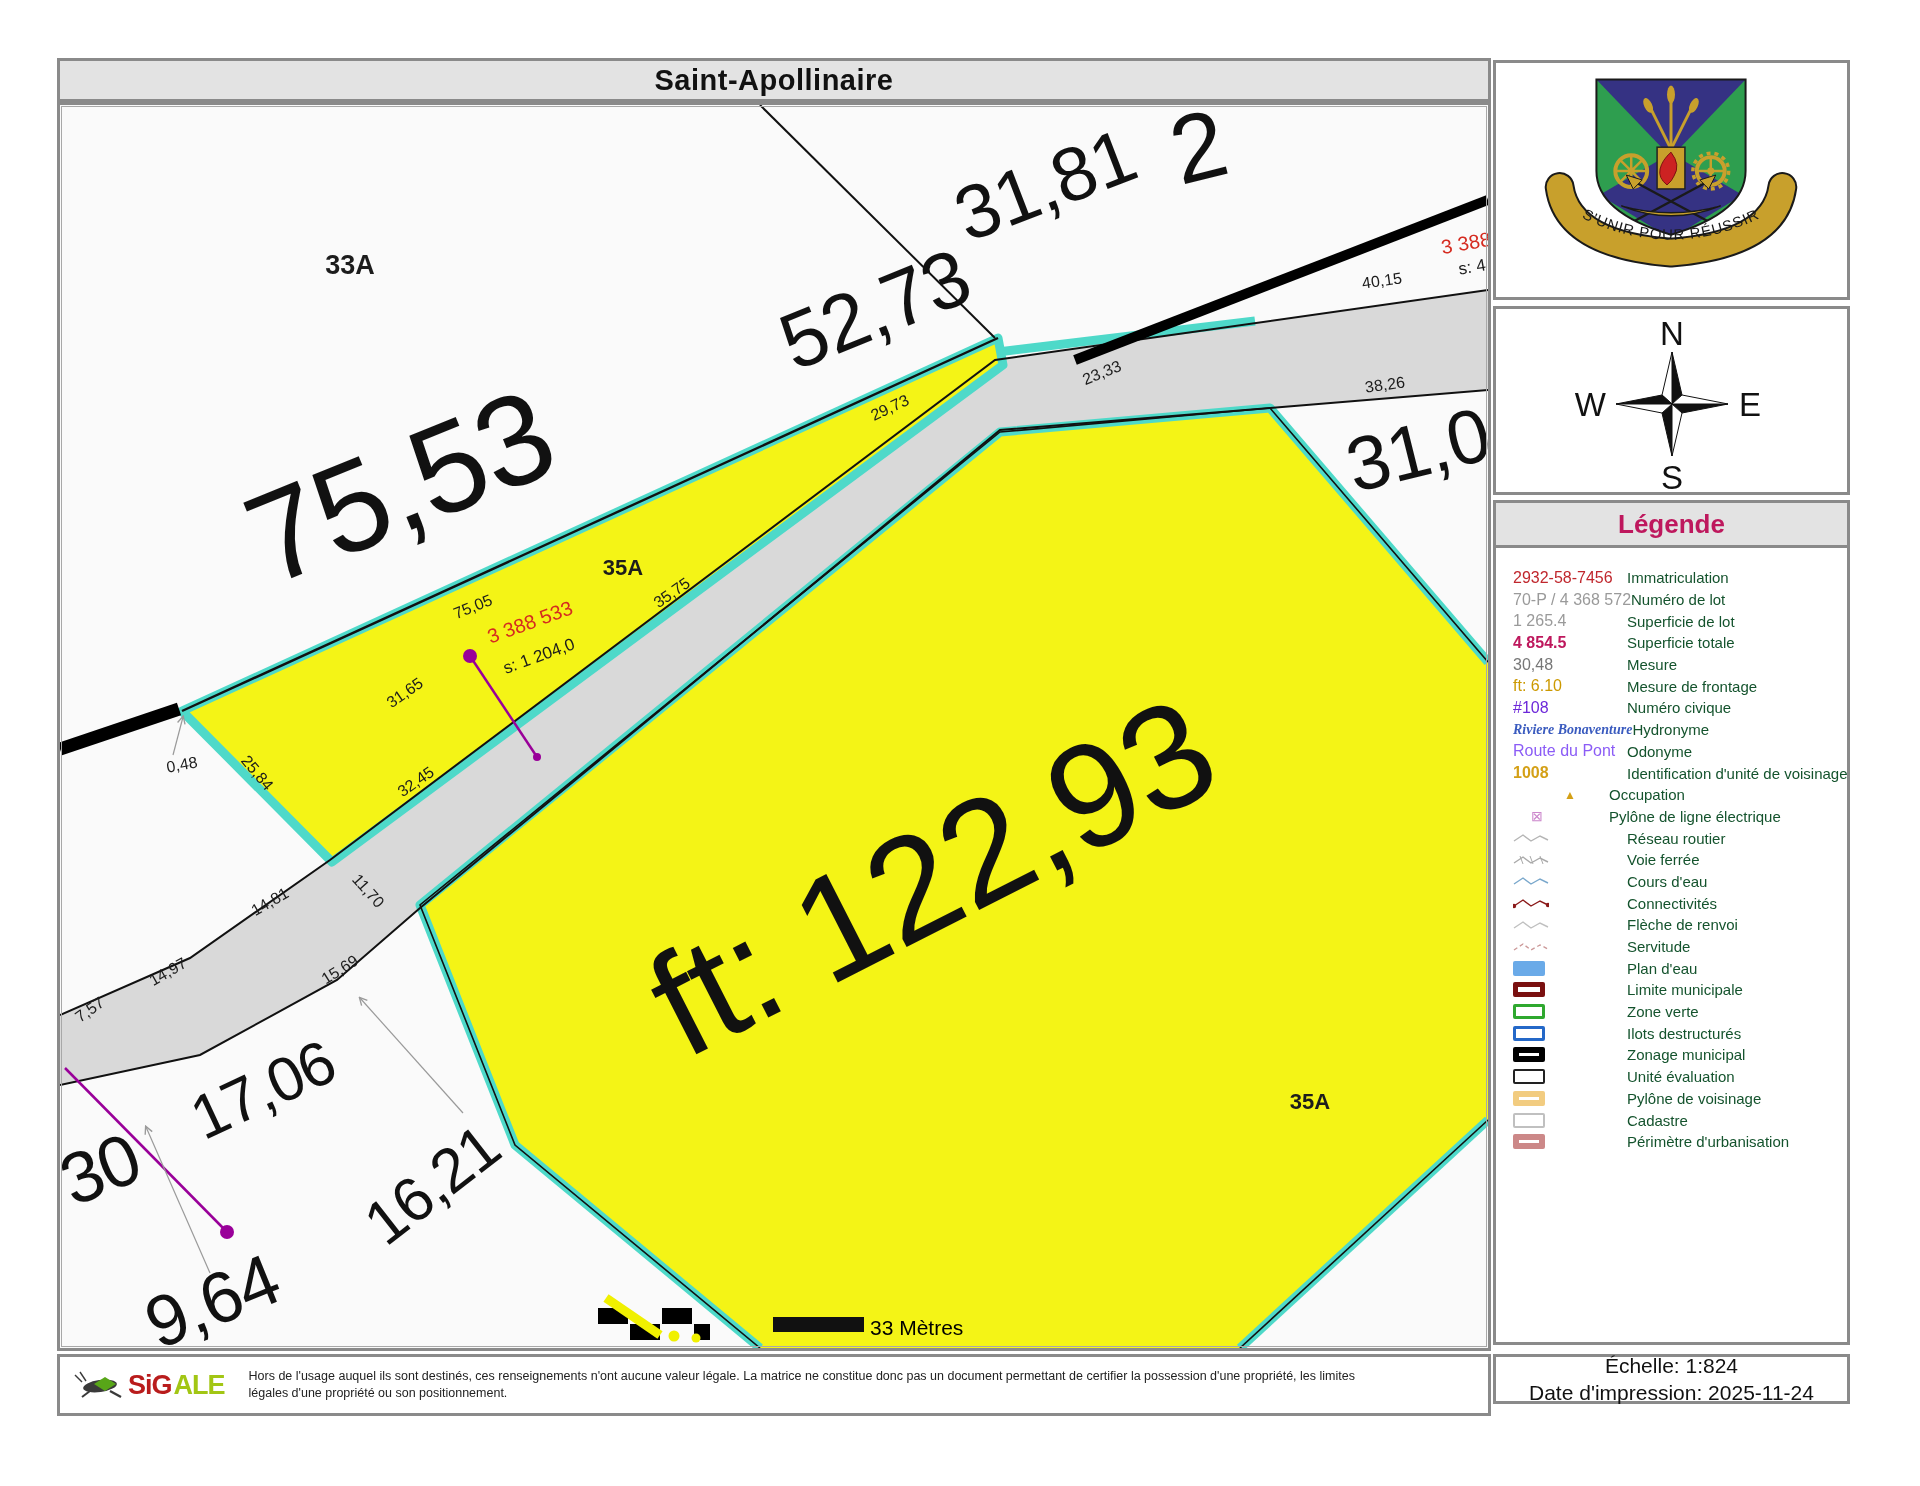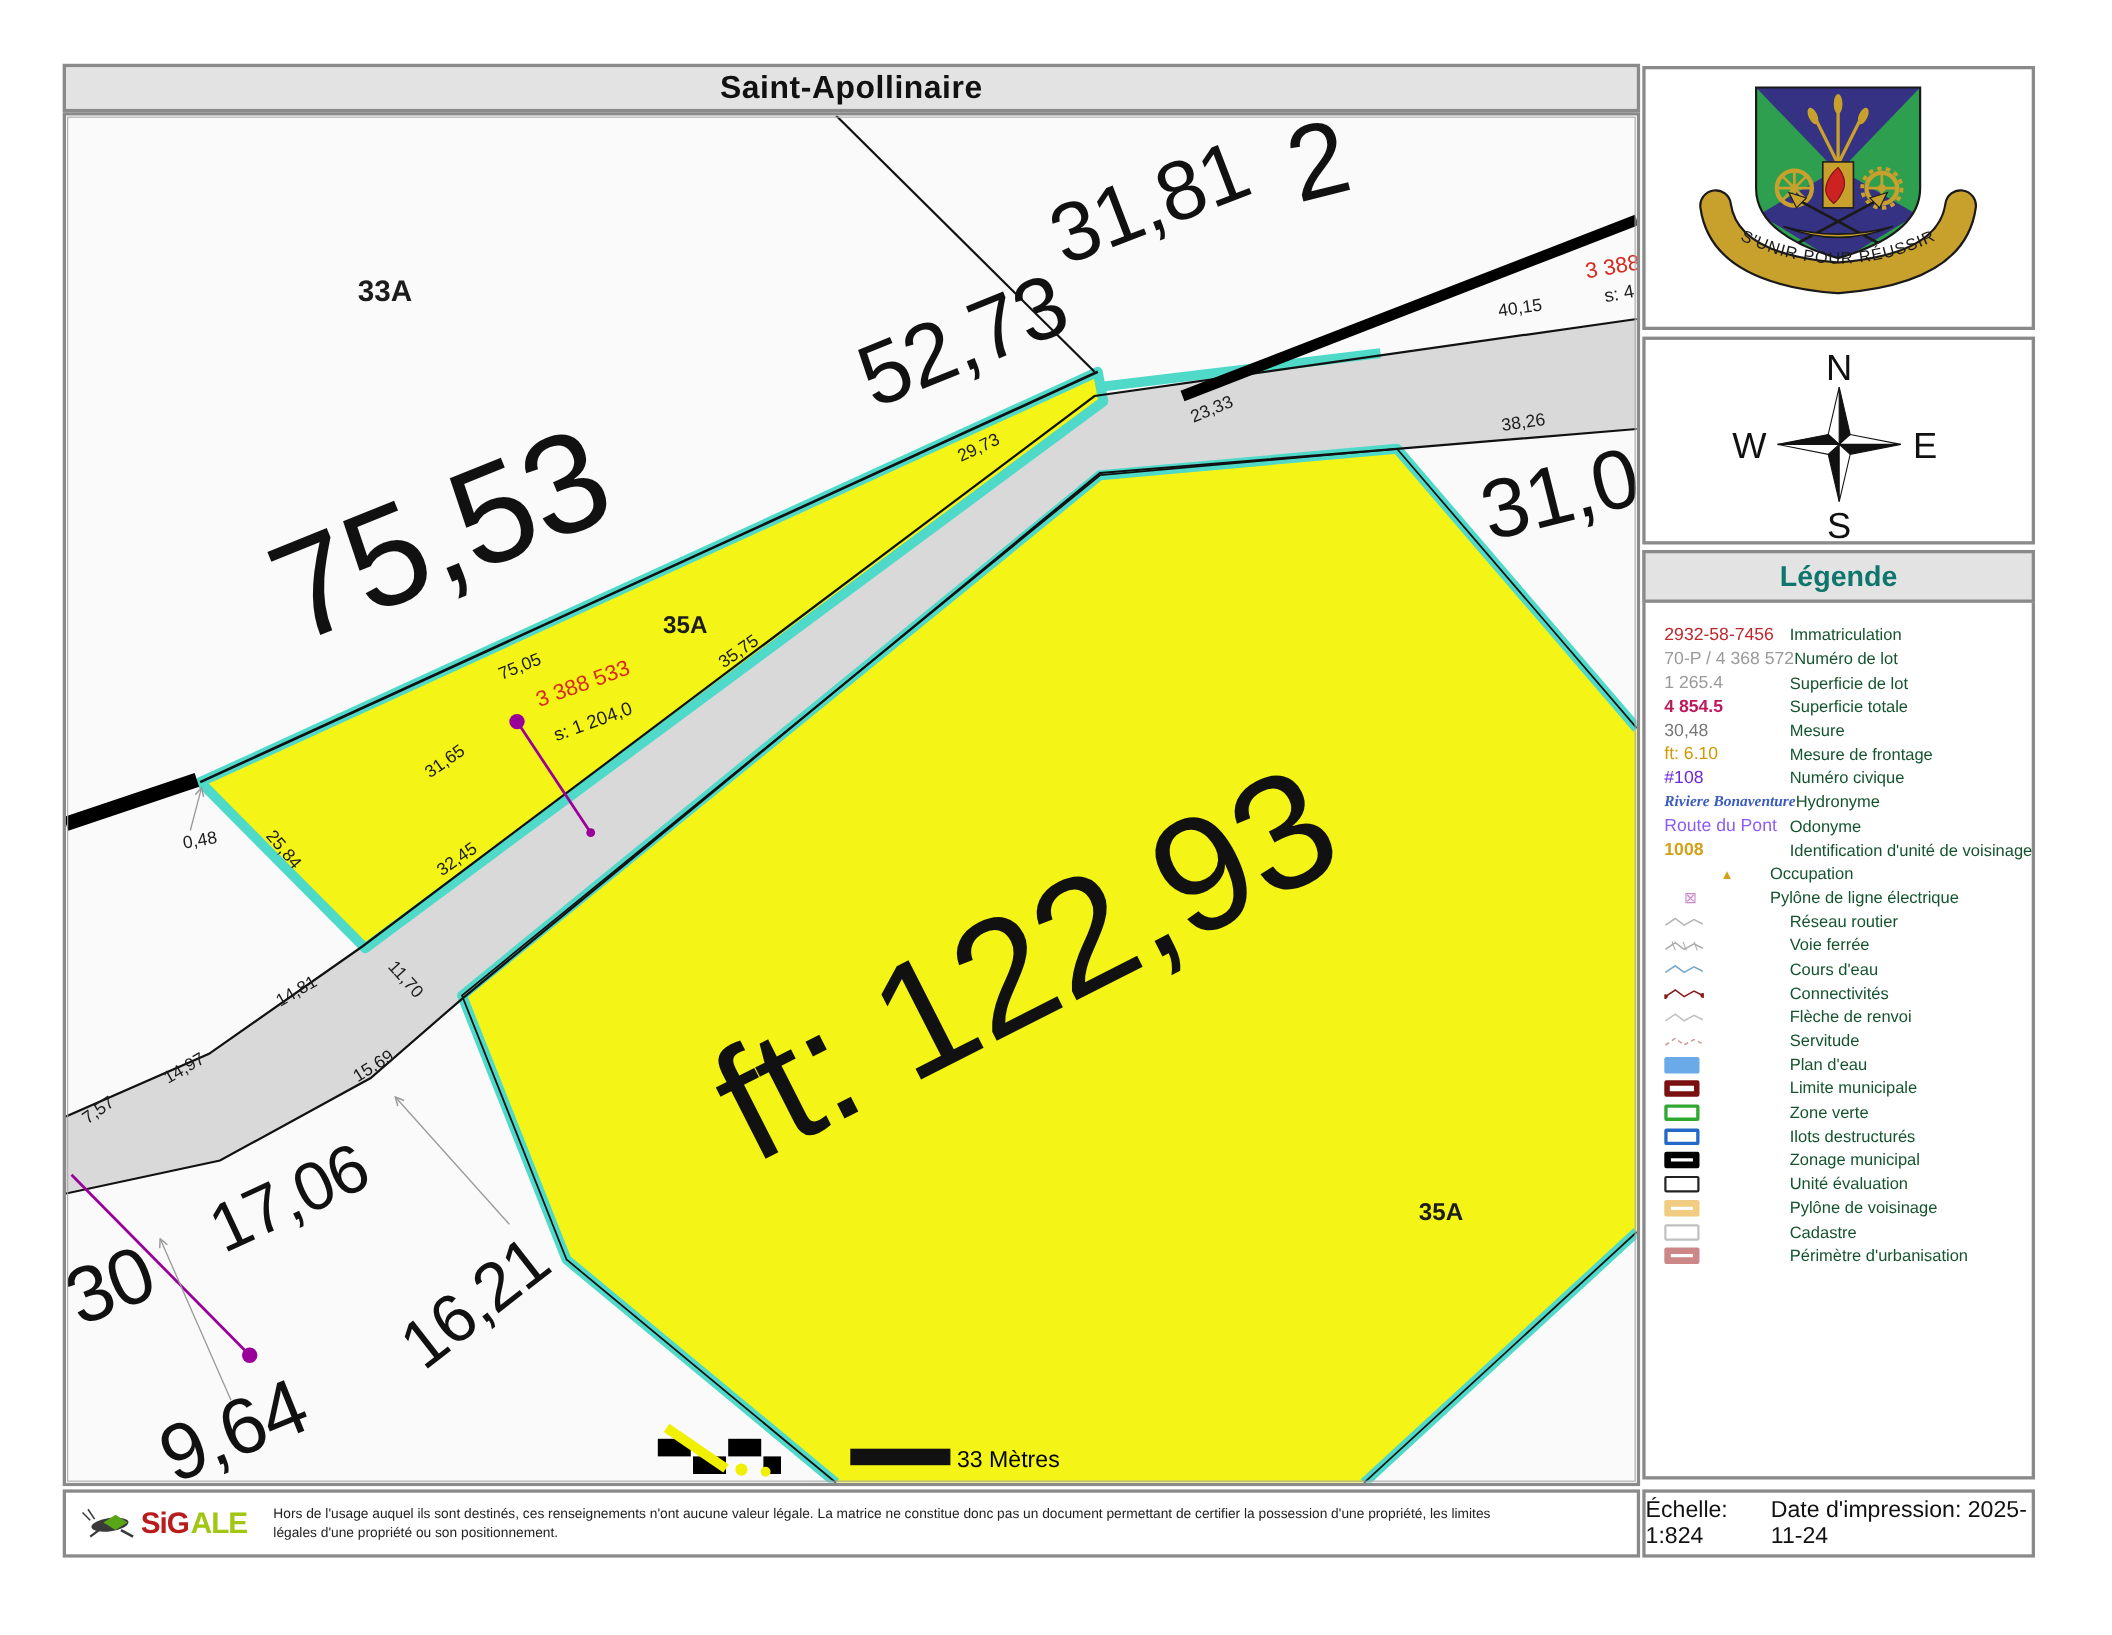--- a/index.html
+++ b/index.html
@@ -20,27 +20,27 @@
   .footerbar{left:57px;top:1354px;width:1434px;height:62px;display:flex;align-items:center;gap:16px;padding-left:14px}
   .logo{display:flex;align-items:center;gap:2px}
   .logo .t1{font-size:27px;font-weight:700;color:#b91c1c;letter-spacing:-1px}
   .logo .t2{font-size:27px;font-weight:600;color:#a2c614;letter-spacing:-1px}
   .disclaimer{font-size:12.5px;color:#222;line-height:1.35;white-space:nowrap;padding-left:8px}
   
   .crest-box{left:1493px;top:60px;width:357px;height:240px;display:flex;align-items:center;justify-content:center}
   .compass-box{left:1493px;top:306px;width:357px;height:189px}
   .legend-box{left:1493px;top:500px;width:357px;height:845px}
   .legend-header{position:absolute;left:-3px;top:-3px;width:357px;height:48px;background:var(--header-bg);border:3px solid var(--panel-border);display:flex;align-items:center;justify-content:center}
-  .legend-header h2{font-size:26px;color:#0f766e}
+  .legend-header h2{font-size:26px;color:#be185d}
   .legend-items{position:absolute;left:0;top:50px;right:0;padding-top:14px}
   .lg-row{display:flex;align-items:center;height:21.7px;padding-left:17px}
   .lg-sym{flex:0 0 114px;display:flex;align-items:center;font-size:16px;white-space:nowrap;line-height:1}
   .lg-box{display:inline-block;width:32px;height:15px;background:#fff;border:2px solid #000;border-radius:2px}
   .lg-label{font-size:15px;color:#14532d;white-space:nowrap}
-  .scale-box{left:1493px;top:1354px;width:357px;height:62px;display:flex;flex-direction:row;align-items:center;justify-content:center;gap:3px}
+  .scale-box{left:1493px;top:1354px;width:357px;height:50px;display:flex;flex-direction:column;align-items:center;justify-content:center;gap:3px}
   .scale-box div{font-size:21px;color:#111}
   .compass-letter{font-size:33px;fill:#111;font-family:"Liberation Sans",sans-serif}
   .scalebar-label{position:absolute;left:810px;top:1211px;font-size:21px;color:#000000}
 </style>
 </head>
 <body>
 
 <div class="panel titlebar">
   <h1>Saint-Apollinaire</h1>
 </div>

